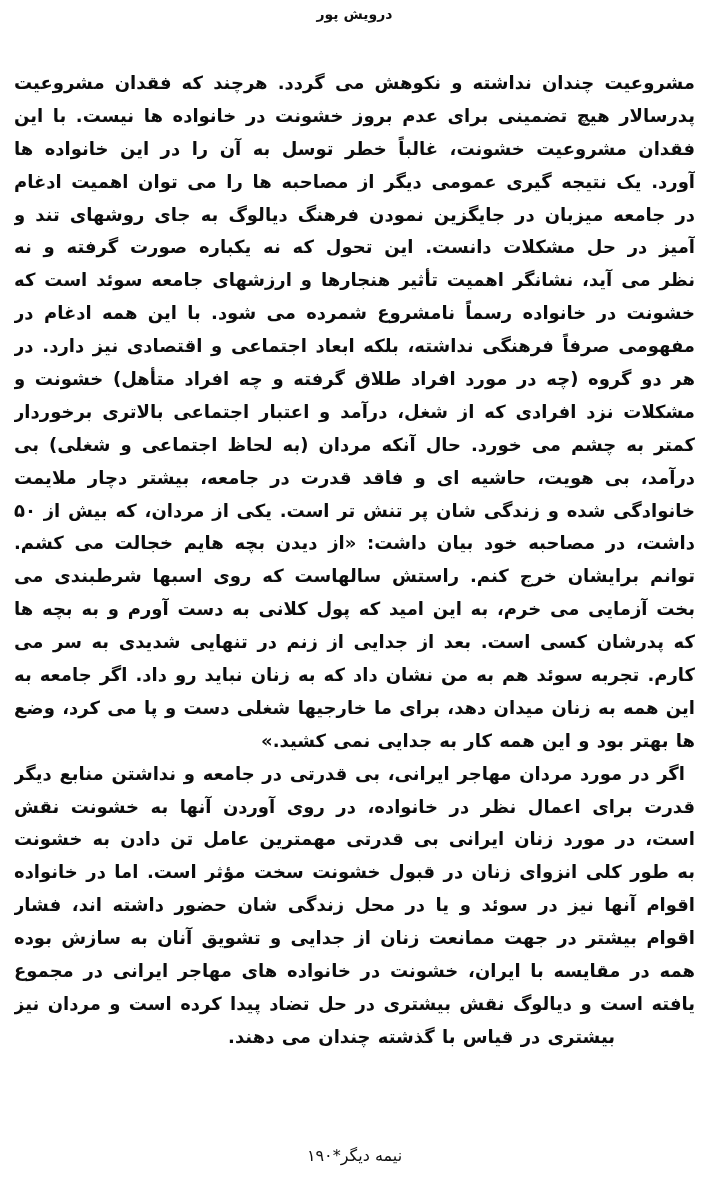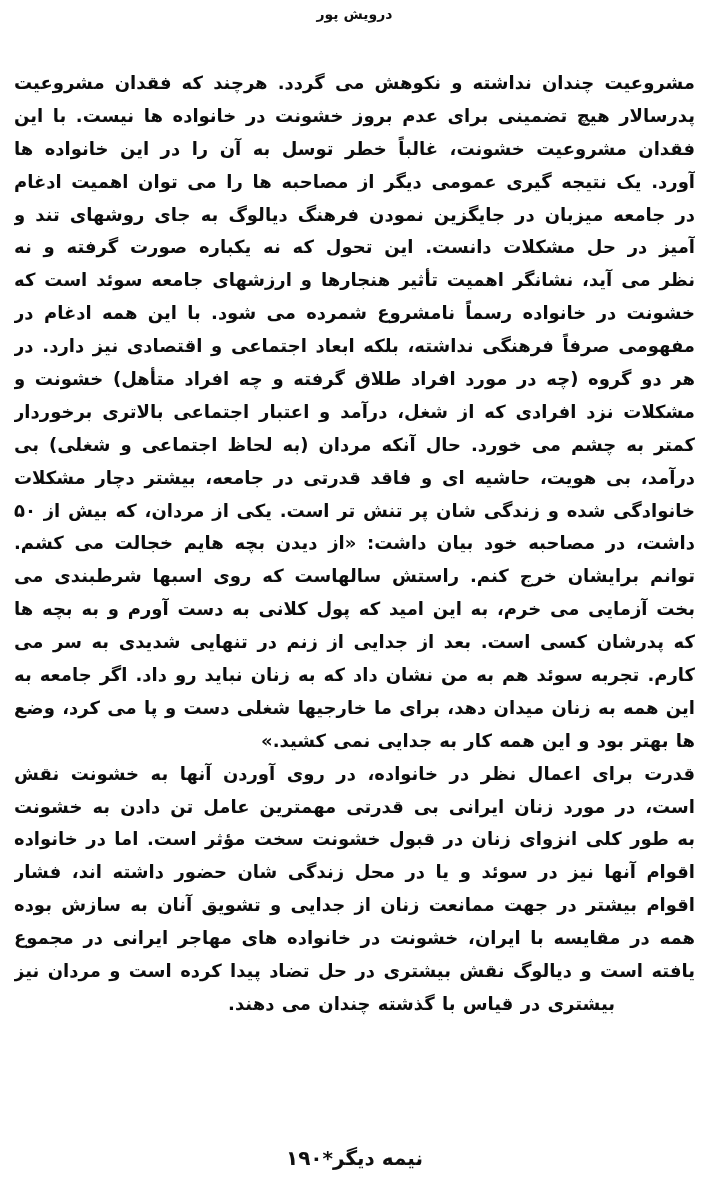--- a/index.html
+++ b/index.html
@@ -56,22 +56,22 @@
   }
   .line.indent {
     text-indent: 10px;
   }
   .page-footer {
     position: absolute;
     top: 1146px;
     left: 0;
     right: 0;
     text-align: center;
-    font-size: 20px;
-    font-weight: bold;
+    font-size: 16px;
+    font-weight: normal;
     color: #101010;
   }
 </style>
 </head>
 <body>
 
 <div class="page">
   <div class="page-header">درویش پور</div>
 
   <div class="body-text">
@@ -81,31 +81,32 @@
         <div class="line">فقدان مشروعیت خشونت، غالباً خطر توسل به آن را در این خانواده ها پایین می</div>
         <div class="line">آورد. یک نتیجه گیری عمومی دیگر از مصاحبه ها را می توان اهمیت ادغام بیشتر</div>
         <div class="line">در جامعه میزبان در جایگزین نمودن فرهنگ دیالوگ به جای روشهای تند و خشونت</div>
         <div class="line">آمیز در حل مشکلات دانست. این تحول که نه یکباره صورت گرفته و نه قطعی به</div>
         <div class="line">نظر می آید، نشانگر اهمیت تأثیر هنجارها و ارزشهای جامعه سوئد است که در آن</div>
         <div class="line">خشونت در خانواده رسماً نامشروع شمرده می شود. با این همه ادغام در جامعه</div>
         <div class="line">مفهومی صرفاً فرهنگی نداشته، بلکه ابعاد اجتماعی و اقتصادی نیز دارد. در میان</div>
         <div class="line">هر دو گروه (چه در مورد افراد طلاق گرفته و چه افراد متأهل) خشونت و تنش در حل</div>
         <div class="line">مشکلات نزد افرادی که از شغل، درآمد و اعتبار اجتماعی بالاتری برخوردار بوده اند،</div>
         <div class="line">کمتر به چشم می خورد. حال آنکه مردان (به لحاظ اجتماعی و شغلی) بی ثبات، کم</div>
-        <div class="line">درآمد، بی هویت، حاشیه ای و فاقد قدرتی در جامعه، بیشتر دچار مشکلات</div>
+        <div class="line">درآمد، بی هویت، حاشیه ای و فاقد قدرت در جامعه، بیشتر دچار ملایمت</div>
         <div class="line">خانوادگی شده و زندگی شان پر تنش تر است. یکی از مردان، که بیش از ۵۰ سال سن</div>
         <div class="line">داشت، در مصاحبه خود بیان داشت: «از دیدن بچه هایم خجالت می کشم. چون نمی</div>
         <div class="line">توانم برایشان خرج کنم. راستش سالهاست که روی اسبها شرطبندی می کنم و یا بلیط</div>
         <div class="line">بخت آزمایی می خرم، به این امید که پول کلانی به دست آورم و به بچه ها نشان دهم</div>
         <div class="line">که پدرشان کسی است. بعد از جدایی از زنم در تنهایی شدیدی به سر می برم و بی</div>
         <div class="line">کارم. تجربه سوئد هم به من نشان داد که به زنان نباید رو داد. اگر جامعه به جای آنکه</div>
         <div class="line">این همه به زنان میدان دهد، برای ما خارجیها شغلی دست و پا می کرد، وضع خانواده</div>
         <div class="line last">ها بهتر بود و این همه کار به جدایی نمی کشید.»</div>
       </div>
       <div class="para">
+        <div class="line indent">اگر در مورد مردان مهاجر ایرانی، بی قدرتی در جامعه و نداشتن منابع دیگر</div>
         <div class="line">قدرت برای اعمال نظر در خانواده، در روی آوردن آنها به خشونت نقش اساسی داشته</div>
         <div class="line">است، در مورد زنان ایرانی بی قدرتی مهمترین عامل تن دادن به خشونت بوده است.</div>
         <div class="line">به طور کلی انزوای زنان در قبول خشونت سخت مؤثر است. اما در خانواده هایی که</div>
         <div class="line">اقوام آنها نیز در سوئد و یا در محل زندگی شان حضور داشته اند، فشار والدین و</div>
         <div class="line">اقوام بیشتر در جهت ممانعت زنان از جدایی و تشویق آنان به سازش بوده است. با این</div>
         <div class="line">همه در مقایسه با ایران، خشونت در خانواده های مهاجر ایرانی در مجموع کاهش</div>
         <div class="line">یافته است و دیالوگ نقش بیشتری در حل تضاد پیدا کرده است و مردان نیز ملایمت</div>
         <div class="line last" style="padding-right: 80px;">بیشتری در قیاس با گذشته چندان می دهند.</div>
       </div>
     </div>

